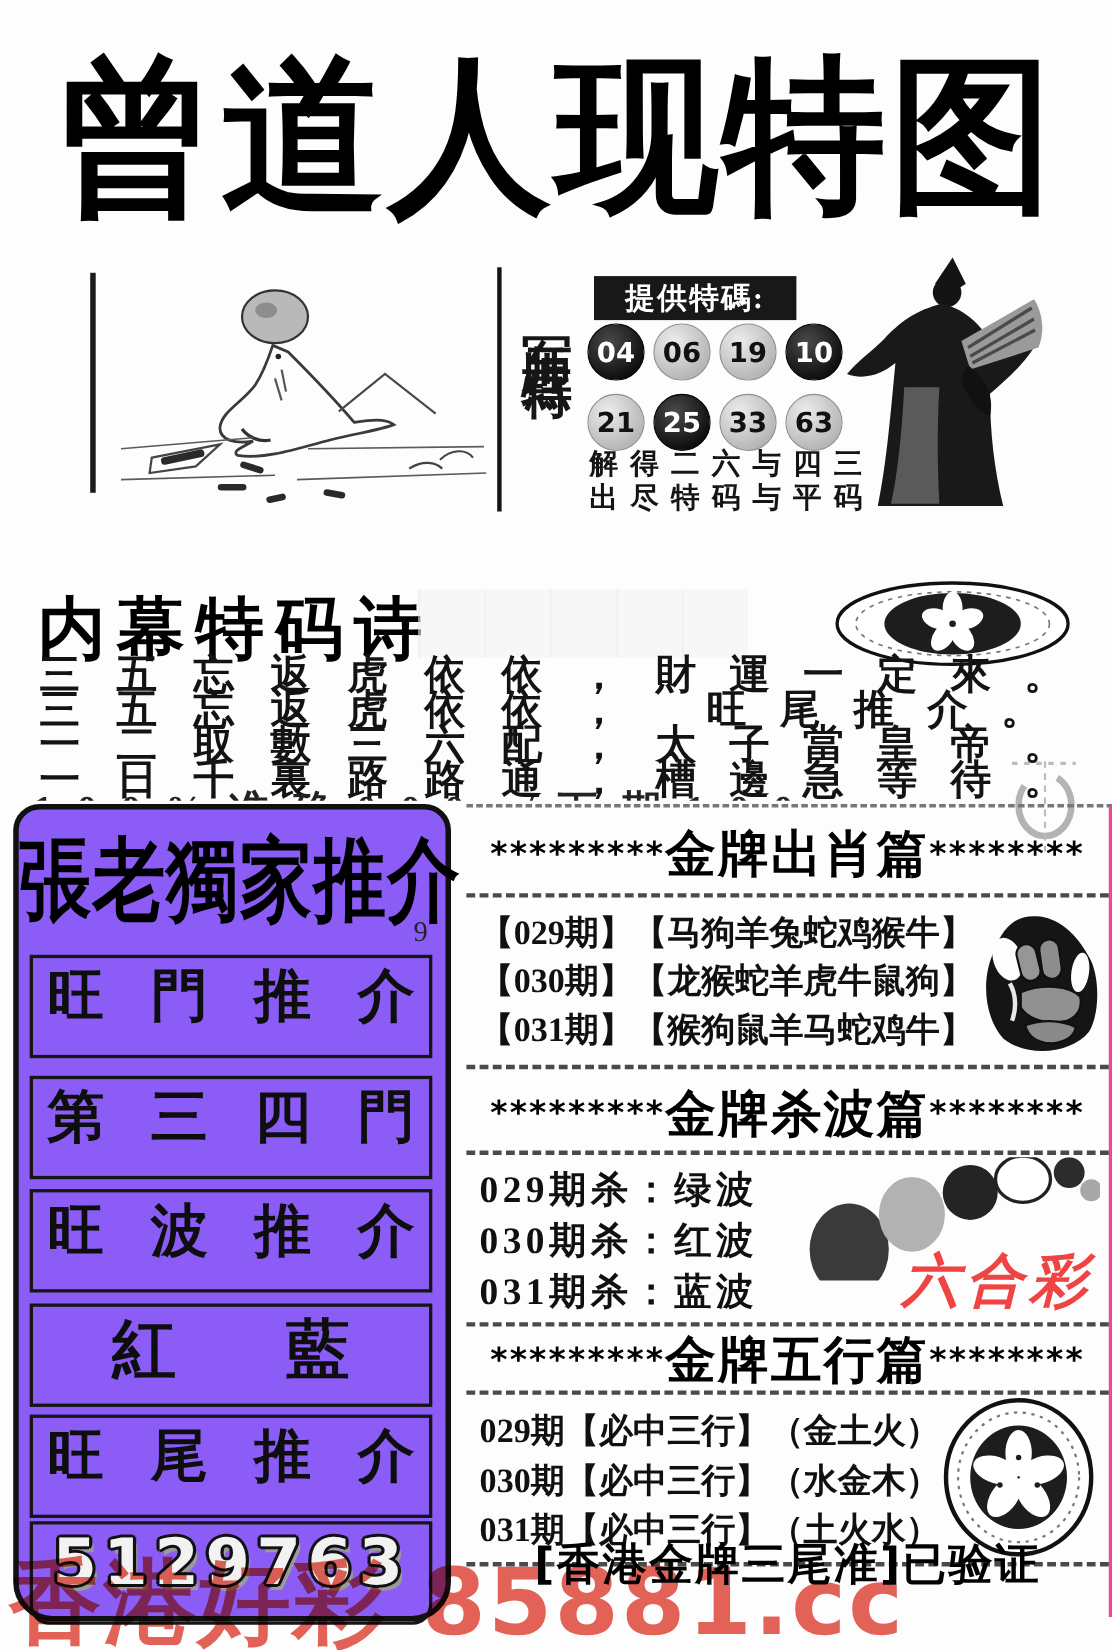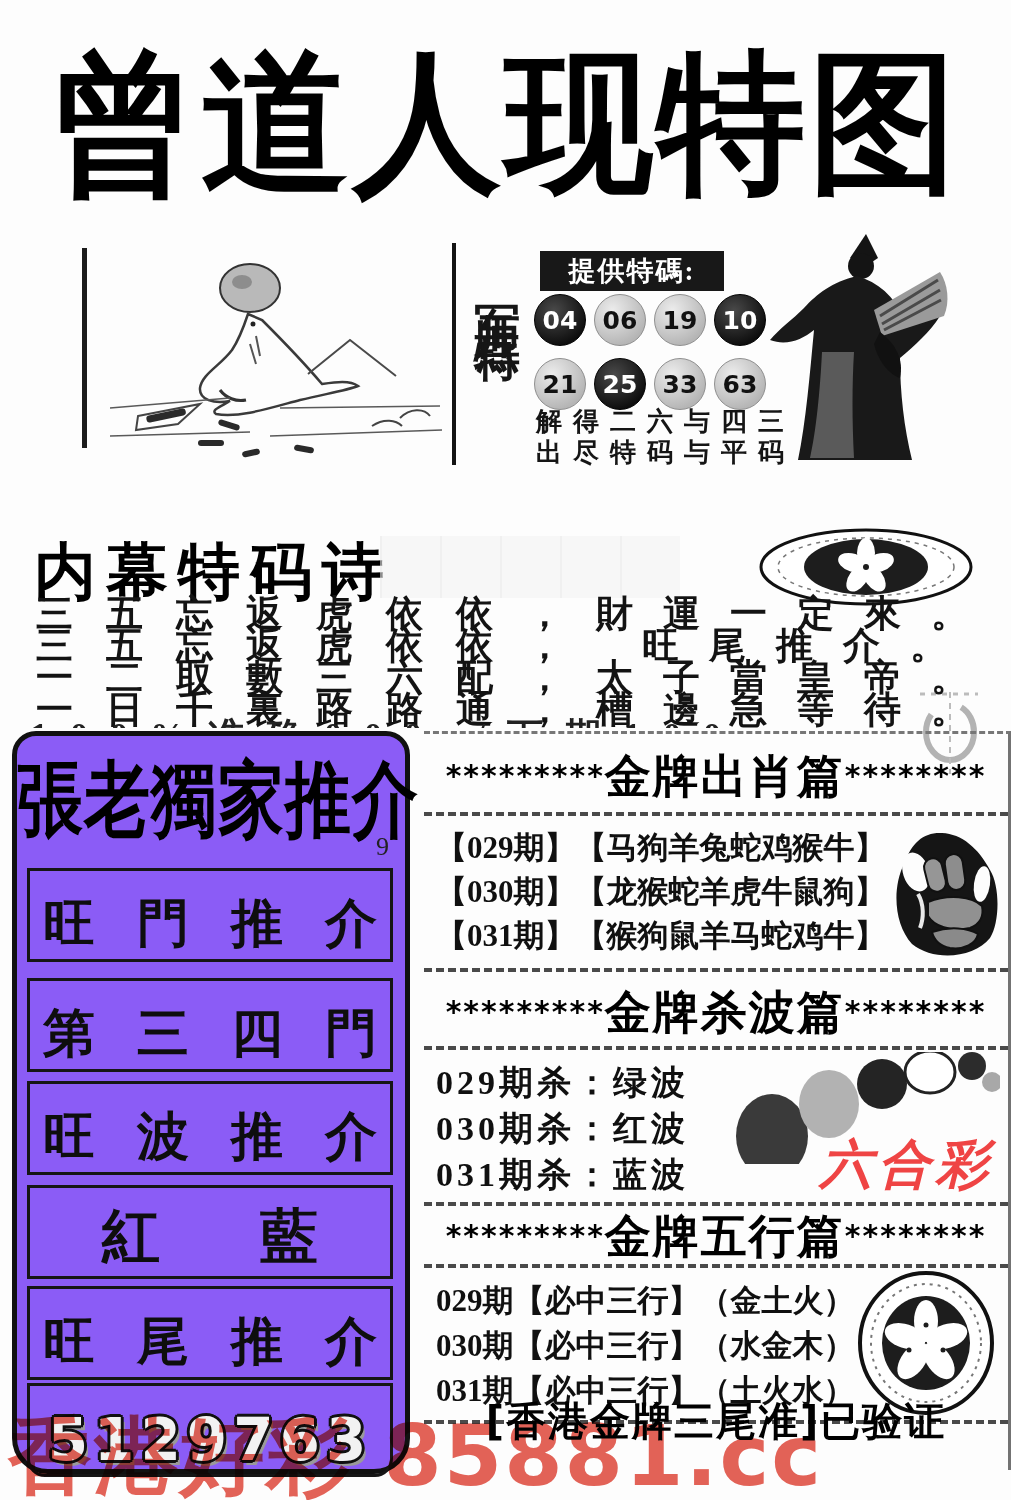--- a/index.html
+++ b/index.html
@@ -45,31 +45,31 @@
 
   
   .left-panel{position:absolute;left:12px;top:731px;width:388px;height:733px;
     border:5px solid #111;border-radius:24px 24px 36px 36px;background:#8b5cf6;}
   .lp-header{position:absolute;top:8px;left:0;width:100%;text-align:center;font-size:66px;
     font-weight:900;letter-spacing:1px;color:#000;font-family:"DejaVu Sans",sans-serif;
     transform:scaleY(1.25);transform-origin:top;white-space:nowrap;}
   .lp-mark{position:absolute;right:16px;top:96px;font-size:26px;font-weight:400;color:#222;
     font-family:"Liberation Serif",serif;}
   .lp-box{position:absolute;left:10px;width:360px;height:88px;border:3px solid #161616;
-    display:flex;align-items:flex-end;justify-content:center;font-weight:700;color:#0e0e0e;}
+    display:flex;align-items:flex-start;justify-content:center;font-weight:700;color:#0e0e0e;}
   .lp-box .sp4{font-size:52px;letter-spacing:42px;margin-right:-42px;white-space:nowrap;}
   .lp-box .sp2{font-size:58px;letter-spacing:100px;margin-right:-100px;font-weight:900;white-space:nowrap;}
   .lp-box .num{font-family:"DejaVu Sans",sans-serif;font-size:58px;font-weight:900;letter-spacing:6px;
     color:#f2f2f2;text-shadow:-3px 0 #111,3px 0 #111,0 -3px #111,0 3px #111,-2px -2px #111,
     2px 2px #111,-2px 2px #111,2px -2px #111, 4px 5px 0 #9a9a9a;}
   .b1{top:132px;} .b2{top:242px;} .b3{top:345px;} .b4{top:449px;} .b5{top:550px;} .b6{top:647px;border-radius:0 0 18px 18px;}
 
   
   .right-panel{position:absolute;left:424px;top:731px;width:584px;height:736px;
-    border-right:4px solid #737373;border-top:3px dashed #777;}
+    border-right:4px solid #ec4899;border-top:3px dashed #777;}
   .sec-header{position:absolute;left:0;width:100%;text-align:center;white-space:nowrap;color:#000;}
   .sec-header .stars{font-family:"DejaVu Sans",sans-serif;font-size:30px;font-weight:900;
     letter-spacing:2px;vertical-align:6px;}
   .sec-header .sec-title{font-family:"DejaVu Sans",sans-serif;font-size:46px;font-weight:900;letter-spacing:2px;}
   .h1{top:12px;} .h2{top:248px;} .h3{top:460px;margin-top:12px;}
   .sec-body{position:absolute;left:0;width:100%;border-top:4px dashed #4a4a4a;border-bottom:4px dashed #4a4a4a;}
   .bd1{top:78px;height:152px;} .bd2{top:312px;height:152px;} .bd3{top:530px;height:152px;}
   .rows{position:absolute;left:12px;top:10px;font-weight:700;color:#101010;}
   .rows.zodiac{font-size:31px;line-height:44px;}
   .rows.waves{font-size:34px;line-height:46px;letter-spacing:4px;}

